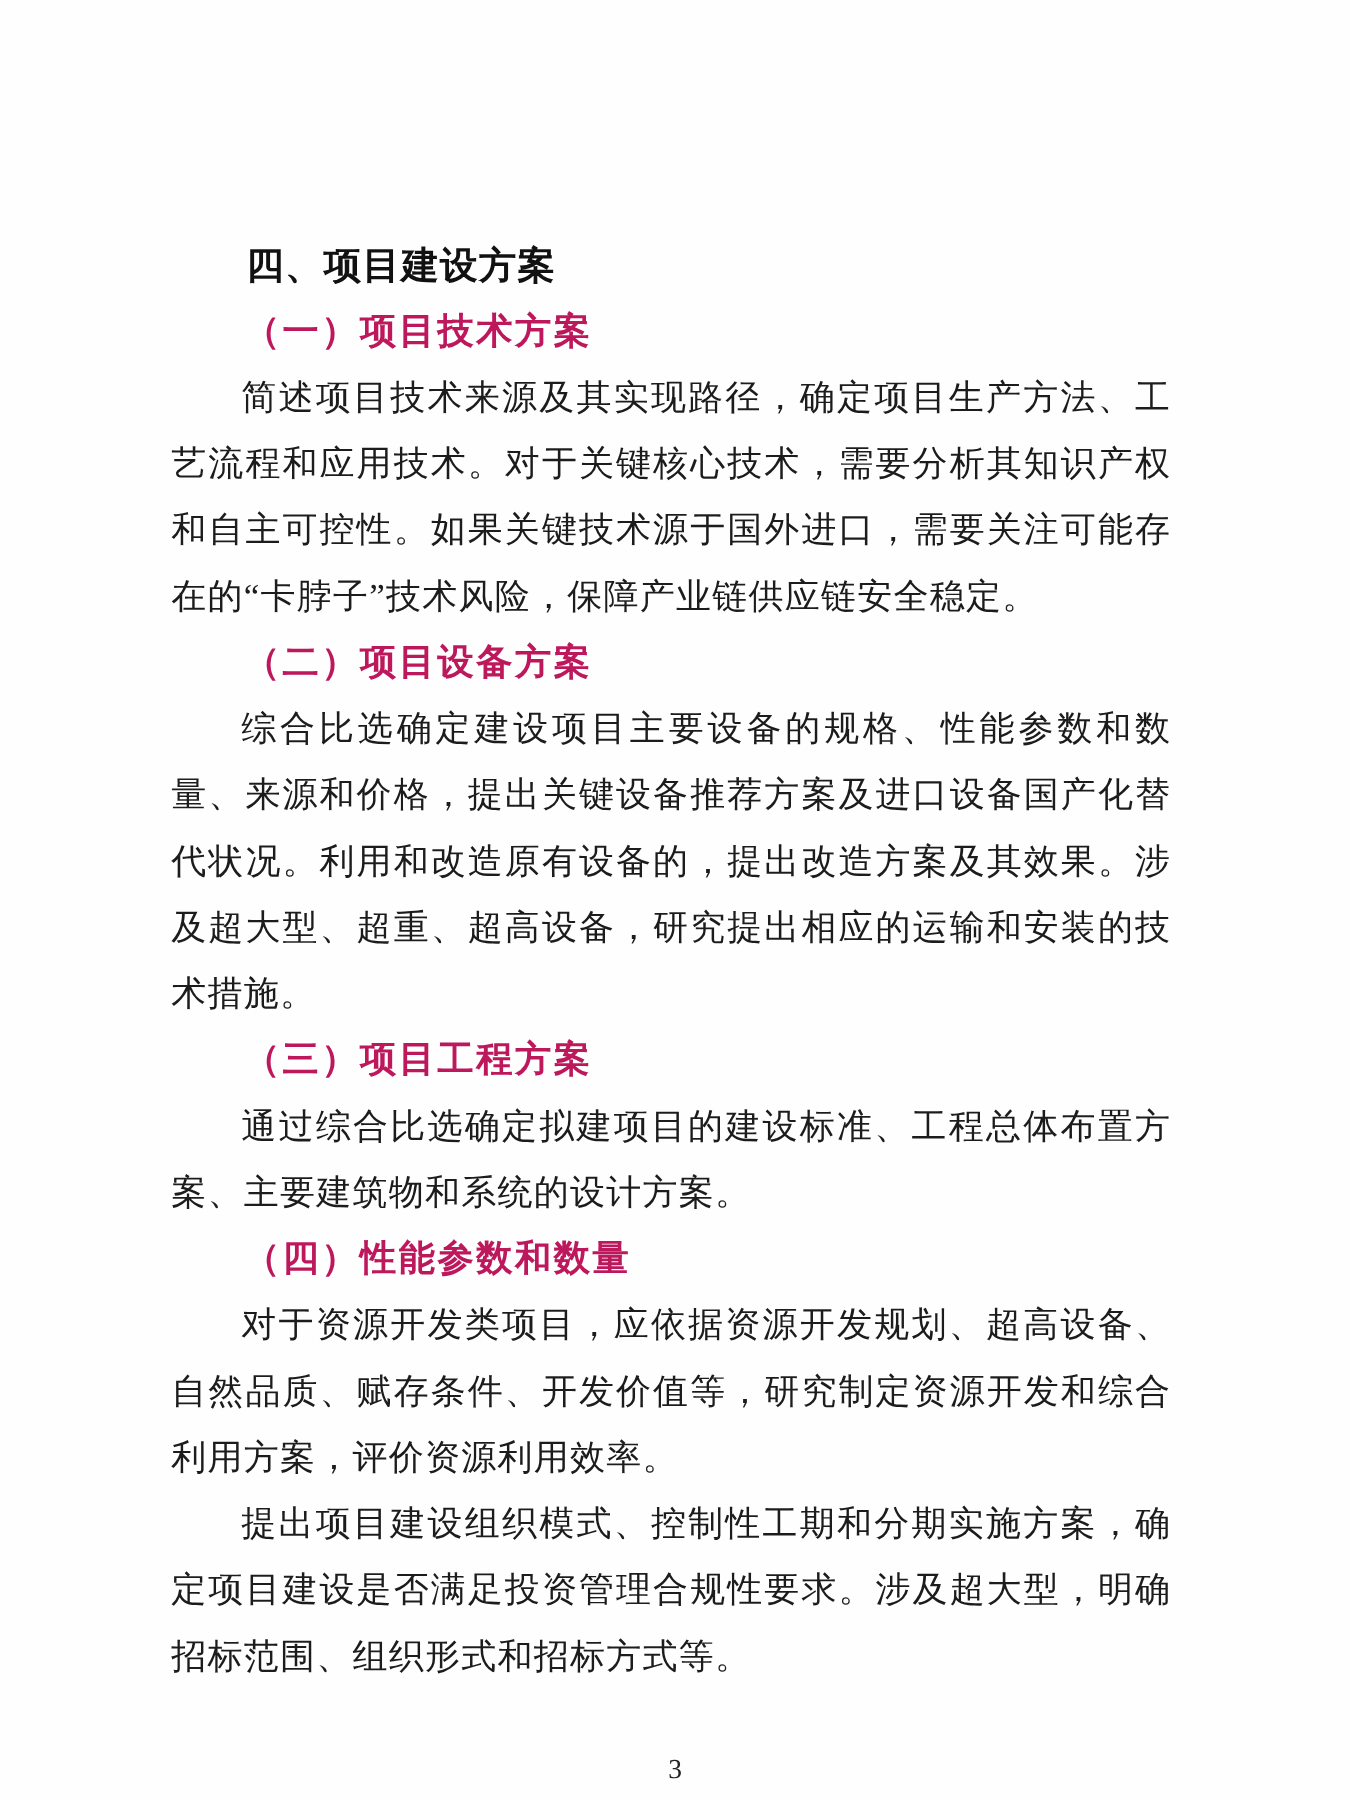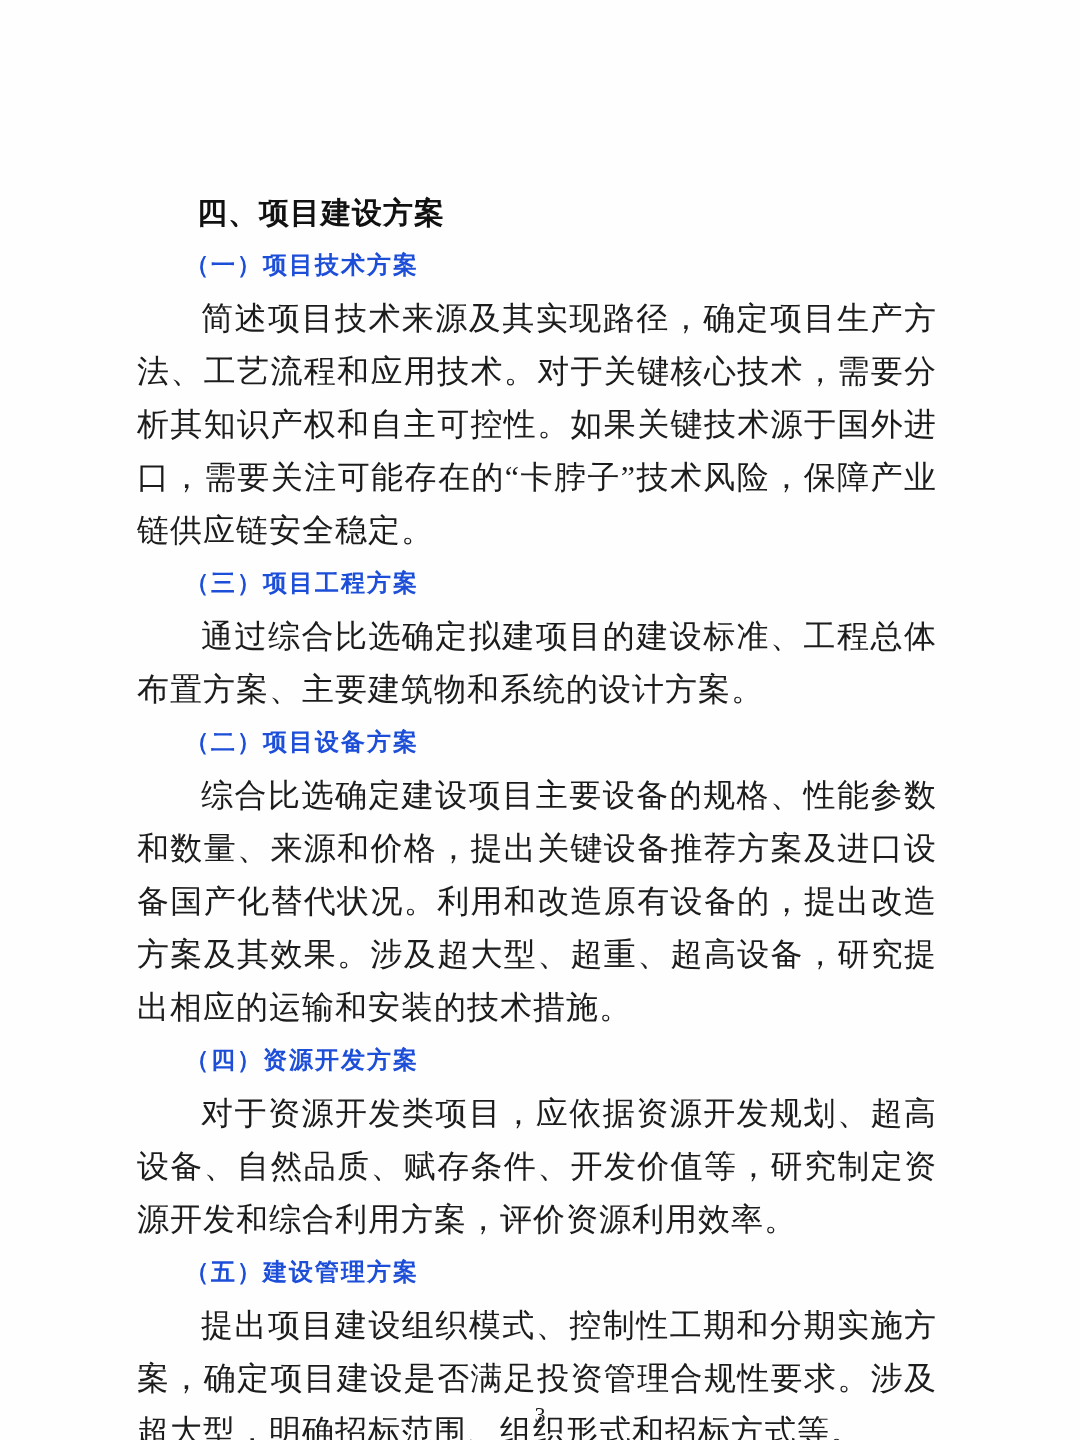--- a/index.html
+++ b/index.html
@@ -29,31 +29,31 @@
     font-size: 30px;
     line-height: 53px;
     color: #111111;
     text-indent: 2em;
     letter-spacing: 1px;
     margin: 0;
   }
   .section-title {
     font-family: "Liberation Serif", serif;
     font-weight: 700;
-    font-size: 24px;
+    font-size: 29px;
     line-height: 53px;
-    color: #1d4ed8;
+    color: #be185d;
     text-indent: 2em;
     letter-spacing: 2px;
     margin: 0;
   }
   .section-paragraph {
     font-family: "Liberation Serif", serif;
     font-weight: 400;
-    font-size: 32px;
+    font-size: 28px;
     line-height: 53px;
     color: #1c1c1c;
     text-indent: 2em;
     text-align: justify;
     letter-spacing: 1px;
     margin: 0;
   }
   .page-number {
     position: absolute;
     left: 0;
@@ -72,35 +72,34 @@
   <div class="content">
 
     <h1 class="chapter-heading">四、项目建设方案</h1>
 
     <section>
       <h2 class="section-title">（一）项目技术方案</h2>
       <p class="section-paragraph">简述项目技术来源及其实现路径，确定项目生产方法、工艺流程和应用技术。对于关键核心技术，需要分析其知识产权和自主可控性。如果关键技术源于国外进口，需要关注可能存在的“卡脖子”技术风险，保障产业链供应链安全稳定。</p>
     </section>
 
     <section>
+      <h2 class="section-title">（二）项目设备方案</h2>
+      <p class="section-paragraph">综合比选确定建设项目主要设备的规格、性能参数和数量、来源和价格，提出关键设备推荐方案及进口设备国产化替代状况。利用和改造原有设备的，提出改造方案及其效果。涉及超大型、超重、超高设备，研究提出相应的运输和安装的技术措施。</p>
+    </section>
+
+    <section>
       <h2 class="section-title">（三）项目工程方案</h2>
       <p class="section-paragraph">通过综合比选确定拟建项目的建设标准、工程总体布置方案、主要建筑物和系统的设计方案。</p>
     </section>
 
     <section>
-      <h2 class="section-title">（二）项目设备方案</h2>
-      <p class="section-paragraph">综合比选确定建设项目主要设备的规格、性能参数和数量、来源和价格，提出关键设备推荐方案及进口设备国产化替代状况。利用和改造原有设备的，提出改造方案及其效果。涉及超大型、超重、超高设备，研究提出相应的运输和安装的技术措施。</p>
-    </section>
-
-    <section>
-      <h2 class="section-title">（四）资源开发方案</h2>
+      <h2 class="section-title">（四）性能参数和数量</h2>
       <p class="section-paragraph">对于资源开发类项目，应依据资源开发规划、超高设备、自然品质、赋存条件、开发价值等，研究制定资源开发和综合利用方案，评价资源利用效率。</p>
     </section>
 
     <section>
-      <h2 class="section-title">（五）建设管理方案</h2>
       <p class="section-paragraph">提出项目建设组织模式、控制性工期和分期实施方案，确定项目建设是否满足投资管理合规性要求。涉及超大型，明确招标范围、组织形式和招标方式等。</p>
     </section>
 
   </div>
 
   <div class="page-number">3</div>
 </div>
 
 </body></html>

